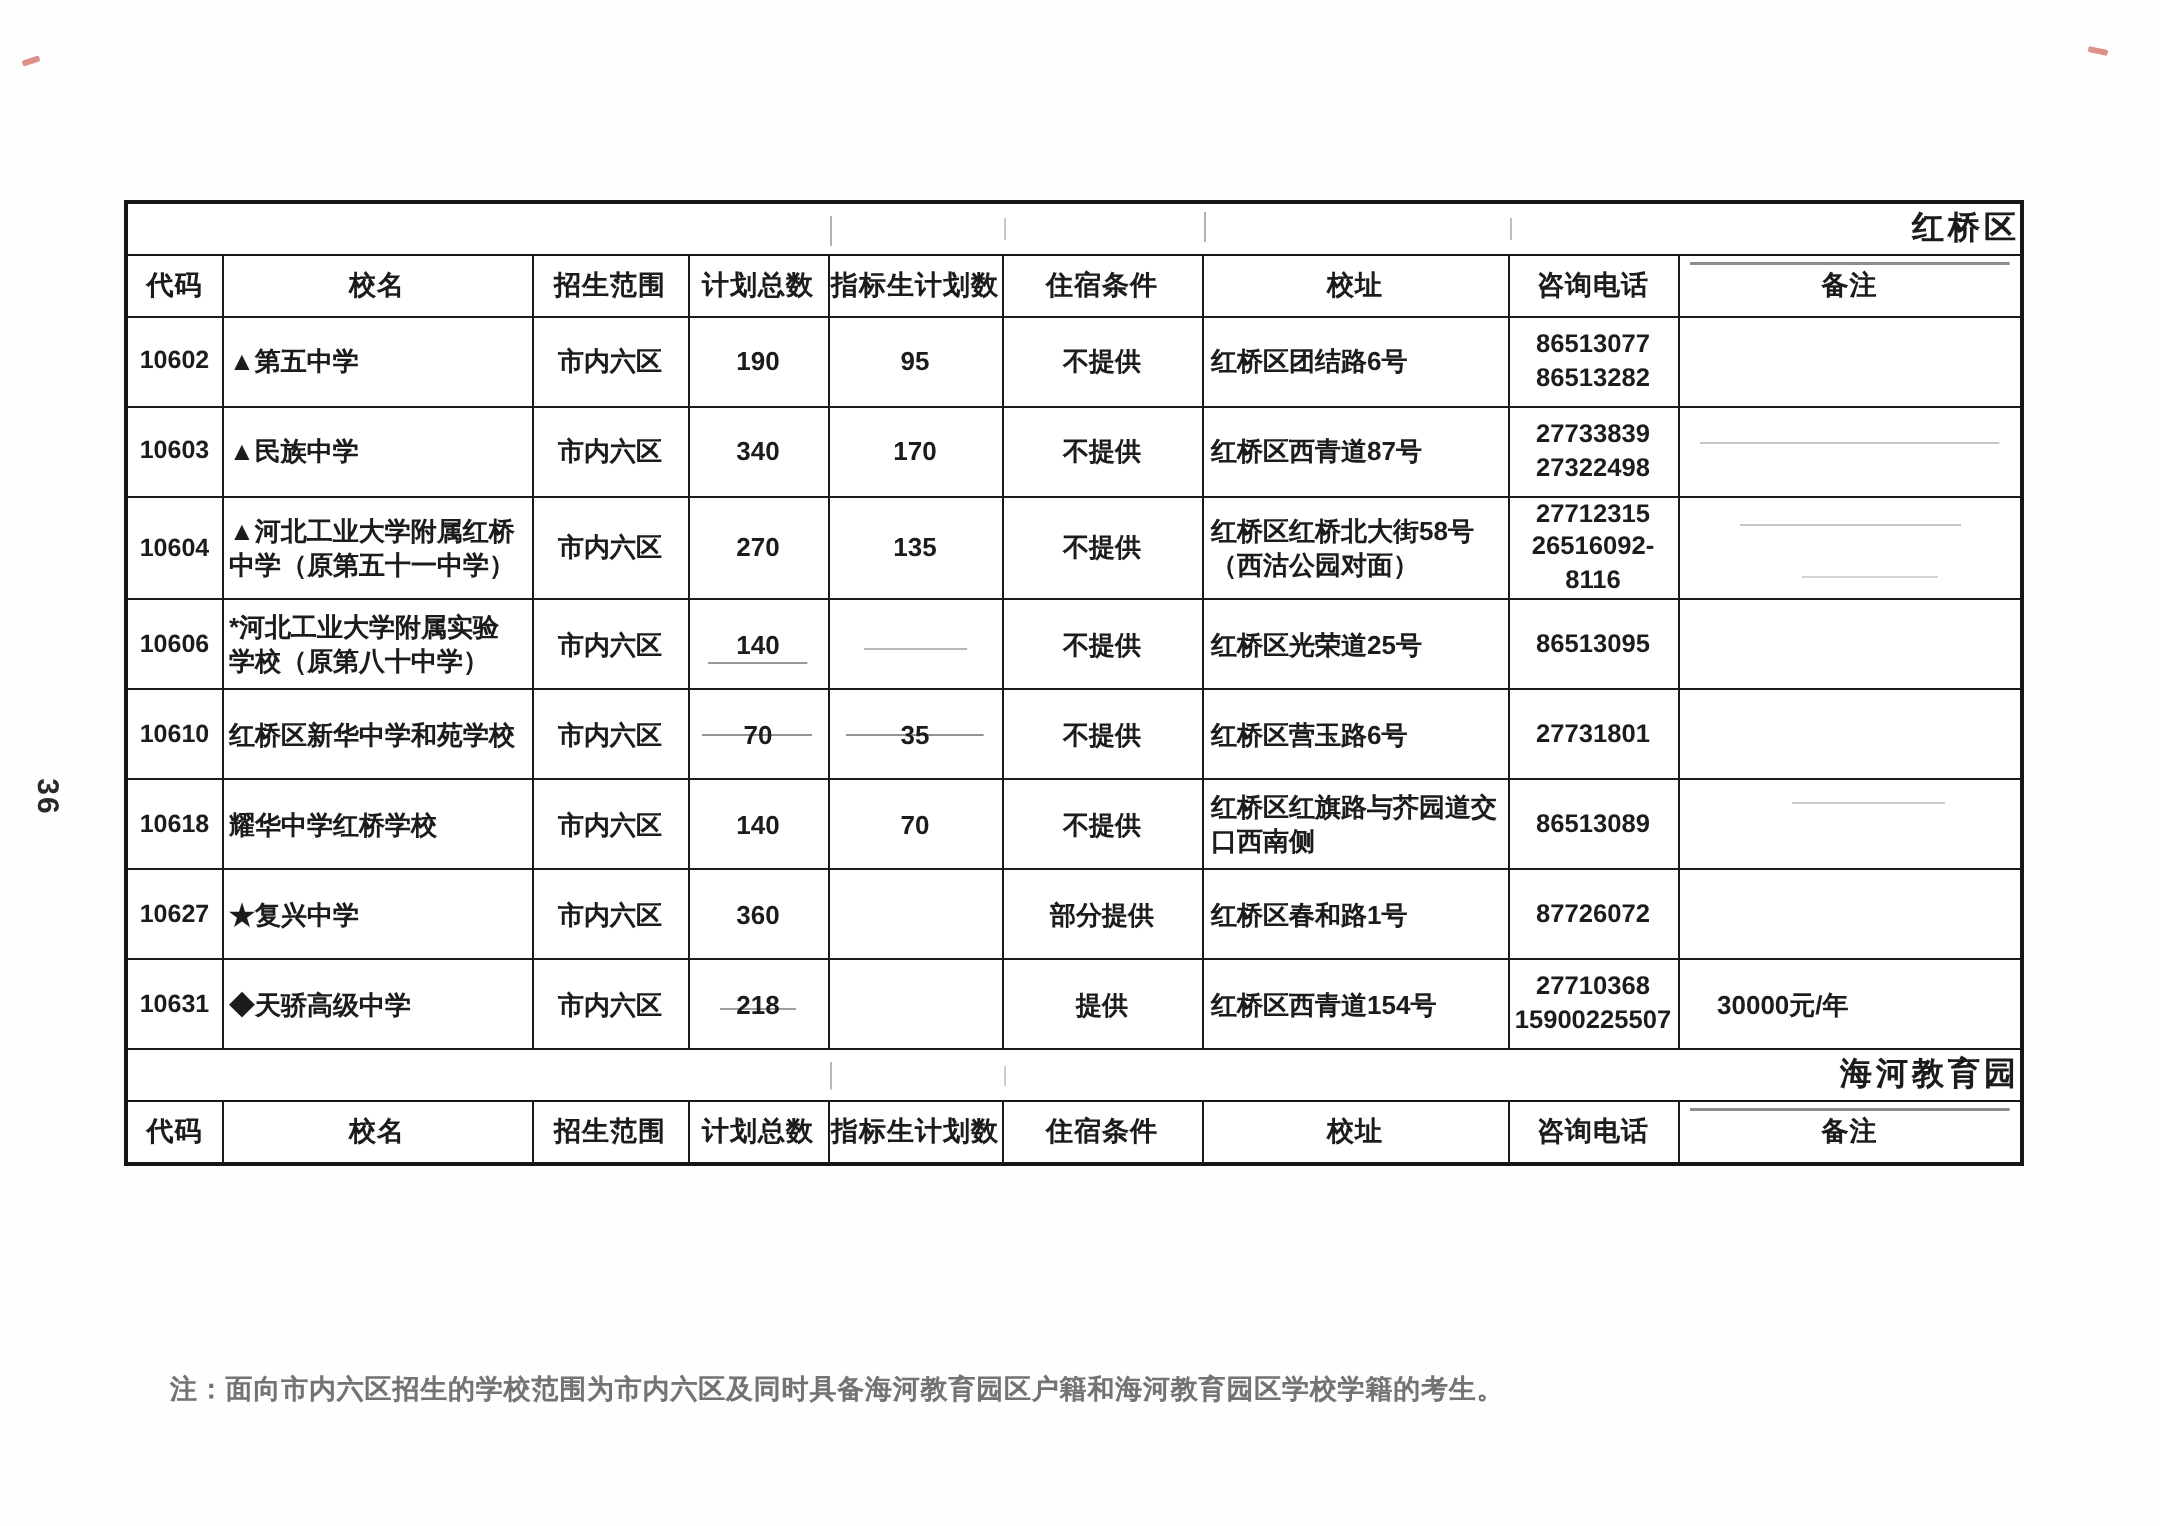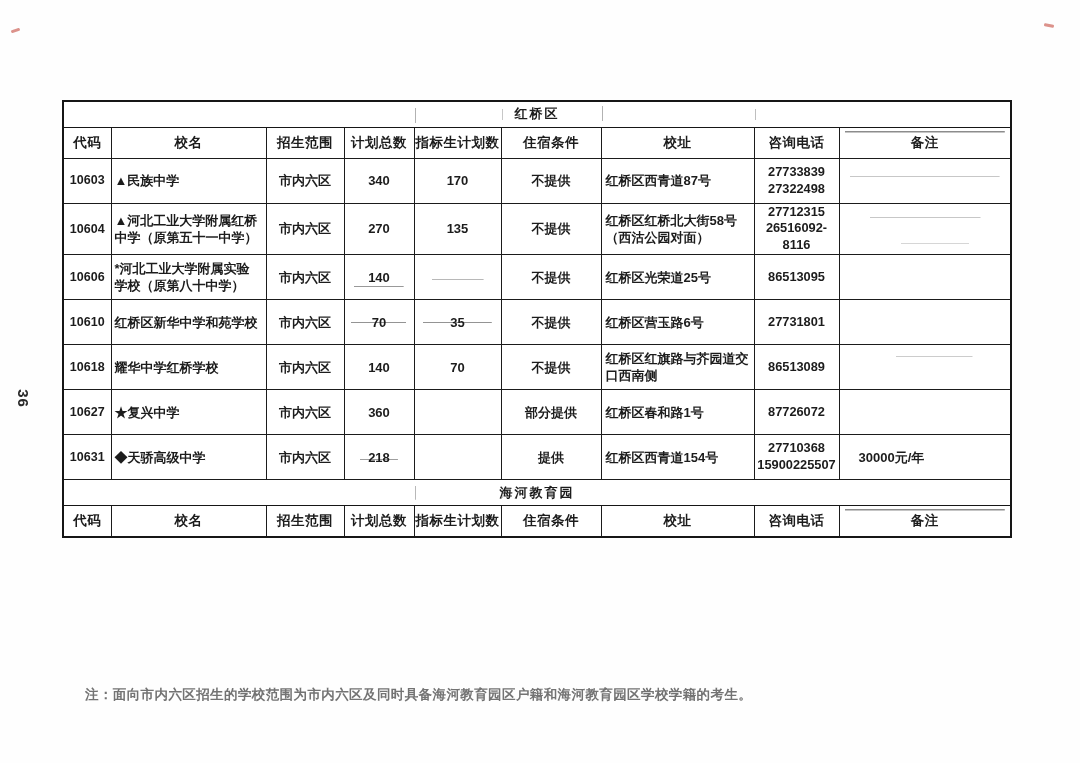--- a/index.html
+++ b/index.html
@@ -17,22 +17,22 @@
   .red-mark.tr { left:1044px; top:24px; width:10px; height:3px; transform:rotate(12deg); border-radius:1px; }
 
   
   .tbl-wrap { position:absolute; left:62px; top:100px; }
   table { border-collapse:collapse; table-layout:fixed; width:948px; background:#fff;
           border:2.5px solid #161616; }
   col.c0{width:48px} col.c1{width:155px} col.c2{width:78px} col.c3{width:70px}
   col.c4{width:87px} col.c5{width:100px} col.c6{width:153px} col.c7{width:85px} col.c8{width:172px}
   td, th { border:1.6px solid #1b1b1b; vertical-align:middle; overflow:hidden; }
 
-  .section-row td { height:26px; border-bottom:1.8px solid #161616; text-align:center;
-                    font-size:13px; font-weight:700; letter-spacing:2px;
+  .section-row td { height:26px; border-bottom:1.8px solid #161616; text-align:right;
+                    font-size:16px; font-weight:700; letter-spacing:2px;
                     background-repeat:no-repeat; }
   
   .section-row.section-0 td {
      background-image:linear-gradient(rgba(0,0,0,.30),rgba(0,0,0,.30)),
                       linear-gradient(rgba(0,0,0,.22),rgba(0,0,0,.22)),
                       linear-gradient(rgba(0,0,0,.30),rgba(0,0,0,.30)),
                       linear-gradient(rgba(0,0,0,.25),rgba(0,0,0,.25));
      background-size:1px 60%,1px 45%,1px 60%,1px 45%;
      background-position:351px 60%,438px 50%,538px 40%,691px 55%; }
   .section-row.section-1 td {
@@ -108,20 +108,32 @@
             <th>代码</th>
             <th>校名</th>
             <th>招生范围</th>
             <th>计划总数</th>
             <th>指标生计划数</th>
             <th>住宿条件</th>
             <th>校址</th>
             <th>咨询电话</th>
             <th>备注</th>
           </tr>
+          <tr class="data-row" data-code="10602">
+            <td>10602</td>
+            <td>▲第五中学</td>
+            <td>市内六区</td>
+            <td>190</td>
+            <td>95</td>
+            <td>不提供</td>
+            <td>红桥区团结路6号</td>
+            <td>86513077
+86513282</td>
+            <td></td>
+          </tr>
           <tr class="data-row" data-code="10603">
             <td>10603</td>
             <td>▲民族中学</td>
             <td>市内六区</td>
             <td>340</td>
             <td>170</td>
             <td>不提供</td>
             <td>红桥区西青道87号</td>
             <td>27733839
 27322498</td>

